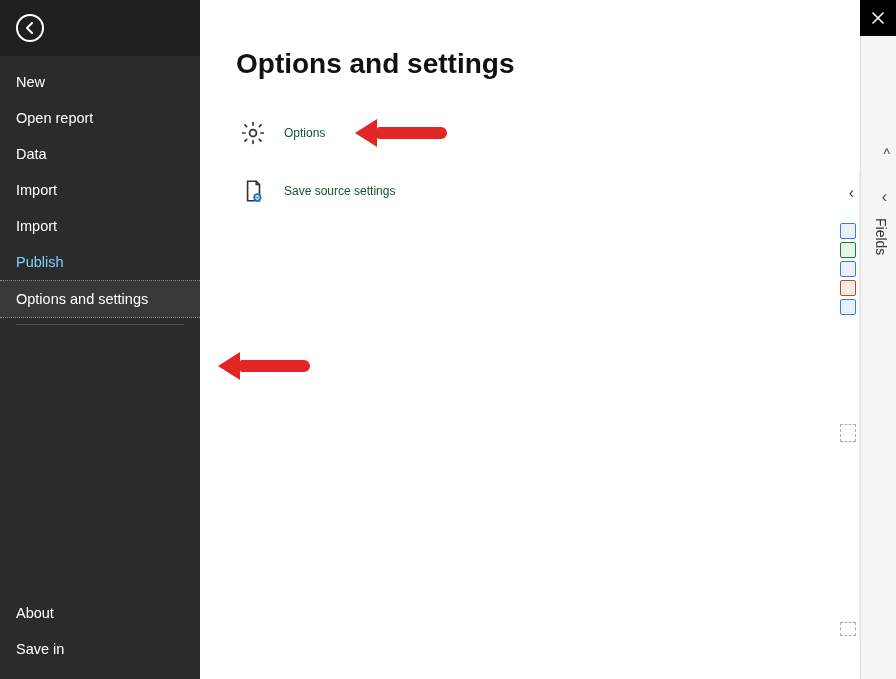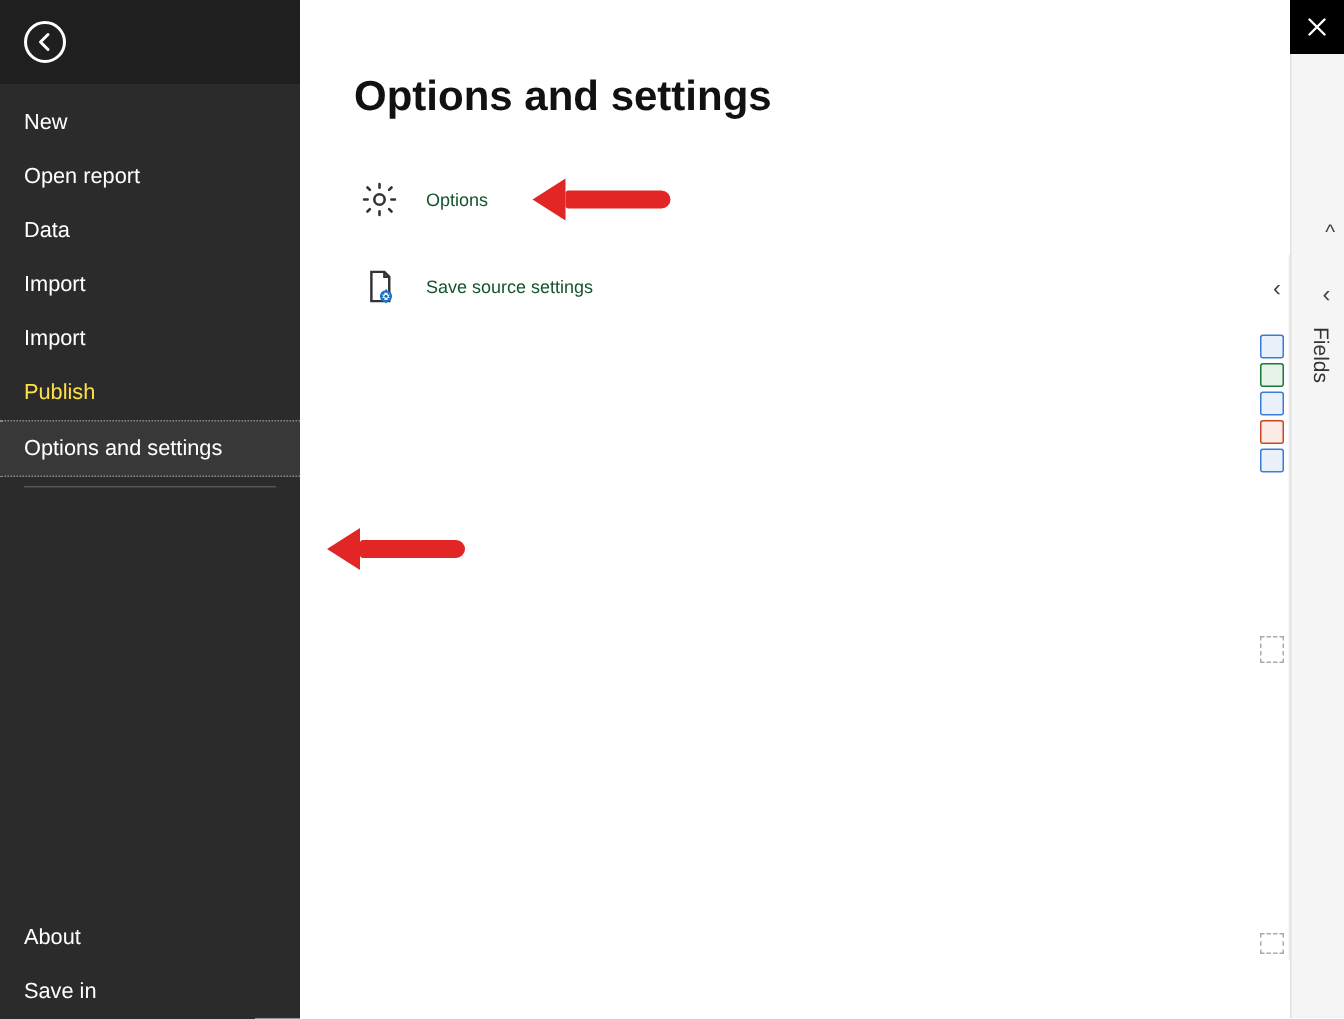--- a/index.html
+++ b/index.html
@@ -34,36 +34,36 @@
     .back-btn svg { display: block; }
 
     .menu { padding-top: 8px; }
     .menu-item {
       padding: 10px 16px;
       font-size: 14.5px;
       color: #fff;
       cursor: pointer;
       border-top: 0;
     }
-    .menu-item.disabled { color: #fde047; cursor: default; }
+    .menu-item.disabled { color: #7dd3fc; cursor: default; }
     .menu-item.selected {
       background: #383838;
       border-top: 1px dotted #888;
       border-bottom: 1px dotted #888;
     }
 
     .menu-separator {
       border: none;
       border-top: 1px solid #555;
       margin: 6px 16px;
     }
 
     .sidebar-bottom {
       margin-top: auto;
-      padding-bottom: 0;
+      padding-bottom: 12px;
     }
 
     .main {
       position: absolute;
       left: 200px; top: 0;
       width: 660px;
       height: 679px;
       background: #fff;
       padding: 48px 36px;
     }

